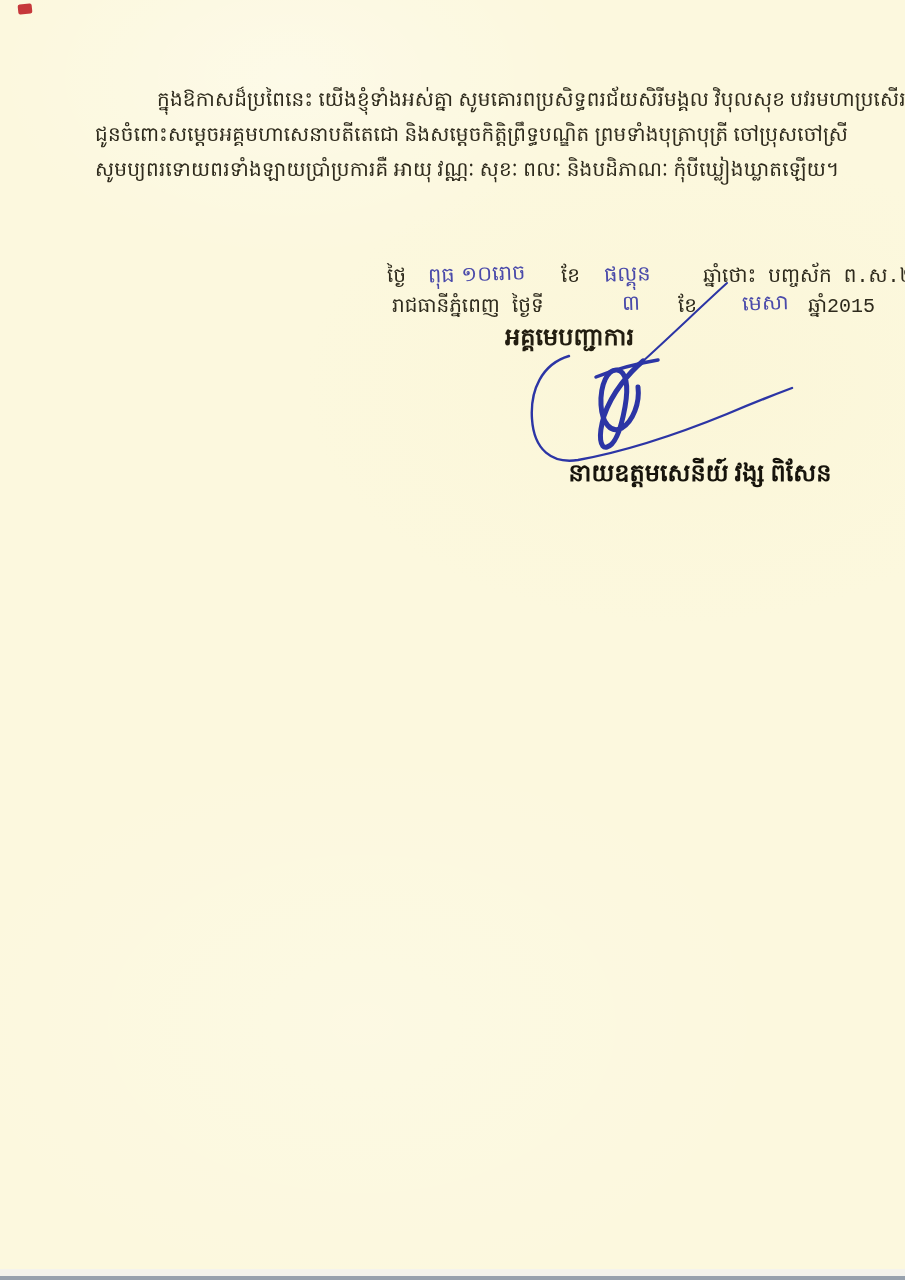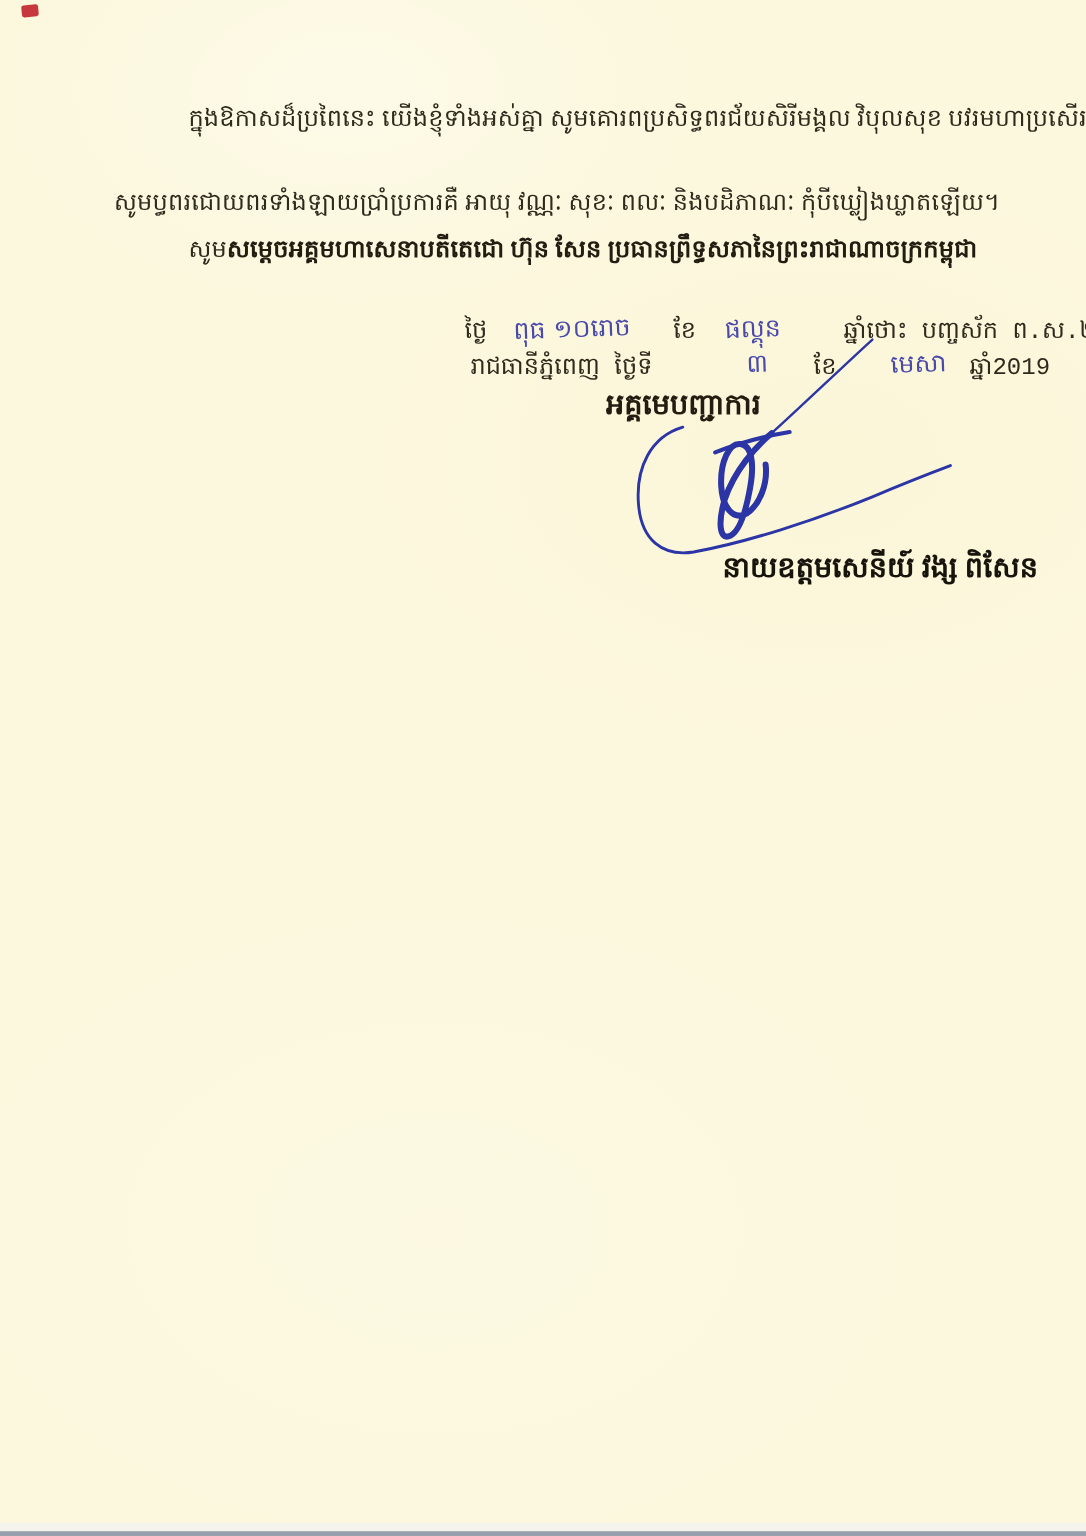--- a/index.html
+++ b/index.html
@@ -38,21 +38,21 @@
   .title-line{
     position:absolute;
     left:505px;top:322px;width:230px;
     text-align:left;
     font-size:24px;font-weight:bold;color:#221d10;
     white-space:nowrap;
   }
   .signatory{
     position:absolute;
     left:535px;top:458px;width:330px;
-    text-align:right;
+    text-align:center;
     font-size:24px;font-weight:bold;color:#17140c;
     white-space:nowrap;
   }
   .sig-svg{position:absolute;left:0;top:0;pointer-events:none;}
   .red-mark{
     position:absolute;left:18px;top:4px;width:14px;height:10px;
     background:#c1272d;border-radius:2px;transform:rotate(-6deg);opacity:.92;
   }
   .scan-strip{
     position:absolute;left:0;bottom:4px;width:905px;height:7px;
@@ -64,37 +64,35 @@
   }
 </style>
 </head>
 <body>
 
 <div class="paper">
 
   <div class="red-mark"></div>
 
   <div class="bodyline indent" style="top:84px">ក្នុងឱកាសដ៏ប្រពៃនេះ យើងខ្ញុំទាំងអស់គ្នា សូមគោរពប្រសិទ្ធពរជ័យសិរីមង្គល វិបុលសុខ បវរមហាប្រសើរ</div>
-  <div class="bodyline" style="top:154px">សូមប្ធពរជោយពរទាំងឡាយប្រាំប្រការគឺ អាយុ វណ្ណៈ សុខៈ ពលៈ និងបដិភាណៈ កុំបីឃ្លៀងឃ្លាតឡើយ។</div>
+  <div class="bodyline" style="top:119px">ជូនចំពោះសម្តេចអគ្គមហាសេនាបតីតេជោ និងសម្តេចកិត្តិព្រឹទ្ធបណ្ឌិត ព្រមទាំងបុត្រាបុត្រី ចៅប្រុសចៅស្រី</div>
+  <div class="bodyline" style="top:154px">សូមប្យពរទោយពរទាំងឡាយប្រាំប្រការគឺ អាយុ វណ្ណៈ សុខៈ ពលៈ និងបដិភាណៈ កុំបីឃ្លៀងឃ្លាតឡើយ។</div>
 
-  <div class="bodyline indent" style="top:193px">
-    <span>សូម</span><span class="boldkh">សម្តេចអគ្គមហាសេនាបតីតេជោ ហ៊ុន សែន ប្រធានព្រឹទ្ធសភានៃព្រះរាជាណាចក្រកម្ពុជា</span>
-  </div>
 
   <span class="dateline-part" style="left:387px;top:262px">ថ្ងៃ</span>
   <span class="dateline-part hand" style="left:428px;top:260px">ពុធ ១០រោច</span>
   <span class="dateline-part" style="left:561px;top:262px">ខែ</span>
   <span class="dateline-part hand" style="left:604px;top:260px">ផល្គុន</span>
   <span class="dateline-part" style="left:703px;top:262px">ឆ្នាំថោះ បញ្ចស័ក ព.ស.២៥៦៧</span>
 
   <span class="dateline-part" style="left:392px;top:292px">រាជធានីភ្នំពេញ ថ្ងៃទី</span>
   <span class="dateline-part hand" style="left:622px;top:289px">៣</span>
   <span class="dateline-part" style="left:678px;top:292px">ខែ</span>
   <span class="dateline-part hand" style="left:742px;top:289px">មេសា</span>
-  <span class="dateline-part" style="left:808px;top:292px">ឆ្នាំ2019</span>
+  <span class="dateline-part" style="left:808px;top:292px">ឆ្នាំ2015</span>
 
   <div class="title-line">អគ្គមេបញ្ជាការ</div>
 
   <svg class="sig-svg" width="905" height="1280" viewBox="0 0 905 1280">
     <g fill="none" stroke="#2c35a5" stroke-linecap="round" stroke-linejoin="round">
 
       <path d="M727,283 C705,303 662,344 643,361" stroke-width="2"></path>
 
       <path d="M643,361 C630,372 612,392 604,416 C598,436 600,449 607,447
                C615,445 621,429 625,407 C629,385 626,371 617,370

